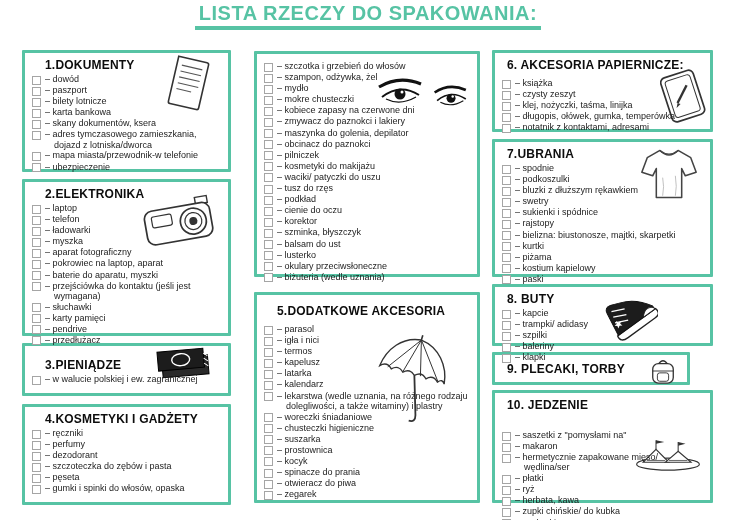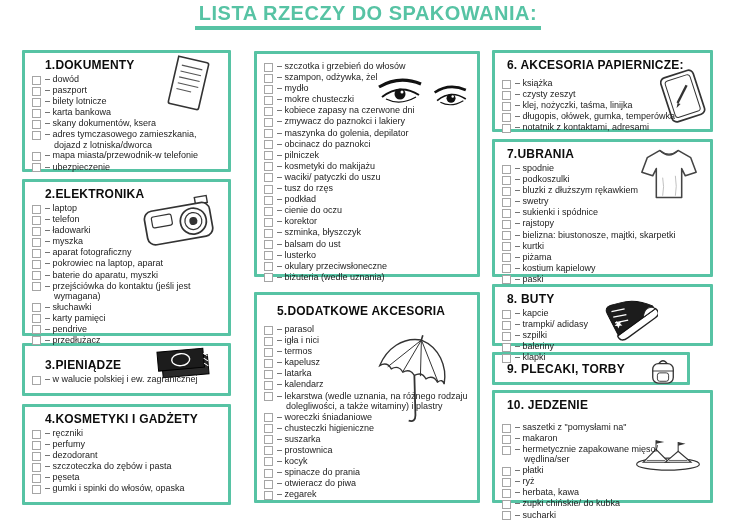--- a/index.html
+++ b/index.html
@@ -512,21 +512,21 @@
           <rect x="4" y="8" width="22" height="21" rx="6"></rect>
           <path d="M4 16 h22" stroke-width="1"></path>
           <rect x="9" y="18" width="12" height="9" rx="2.5" stroke-width="1"></rect>
         </g>
       </svg>
     </span>
     <div class="list"></div>
   </div>
 
   <div class="box" style="left:492px;top:390px;width:221px;height:113px;">
-    <div class="hdr small-indent" style="margin-bottom:10px;">10. JEDZENIE</div>
+    <div class="hdr small-indent" style="margin-bottom:18px;">10. JEDZENIE</div>
     <span class="icon" style="right:6px;top:42px;">
       <svg width="72" height="38" viewBox="0 0 78 40">
         <g fill="#fff" stroke="#333" stroke-width="1.2">
           <path d="M26 15 V5 M50 17 V7" stroke-width="1.1"></path>
           <path d="M26 5 l9 2 l-9 2 z M50 7 l8 2 l-8 2 z" fill="#333" stroke="none"></path>
           <ellipse cx="39" cy="31" rx="34" ry="6.5"></ellipse>
           <path d="M12 29 L26 15 L40 29 Z"></path>
           <path d="M36 29 L50 17 L64 29 Z"></path>
           <path d="M16 27 H36 M40 27 H60" stroke-width="0.8"></path>
         </g>

